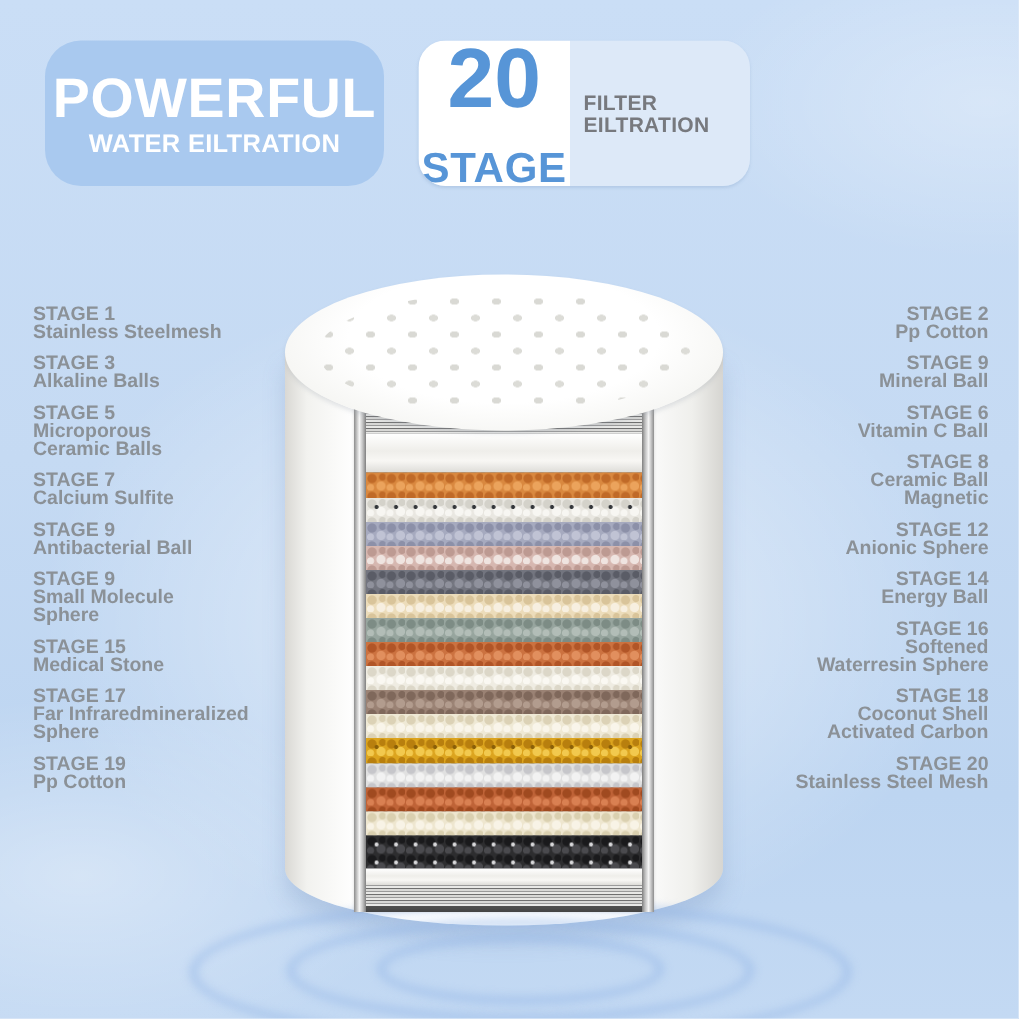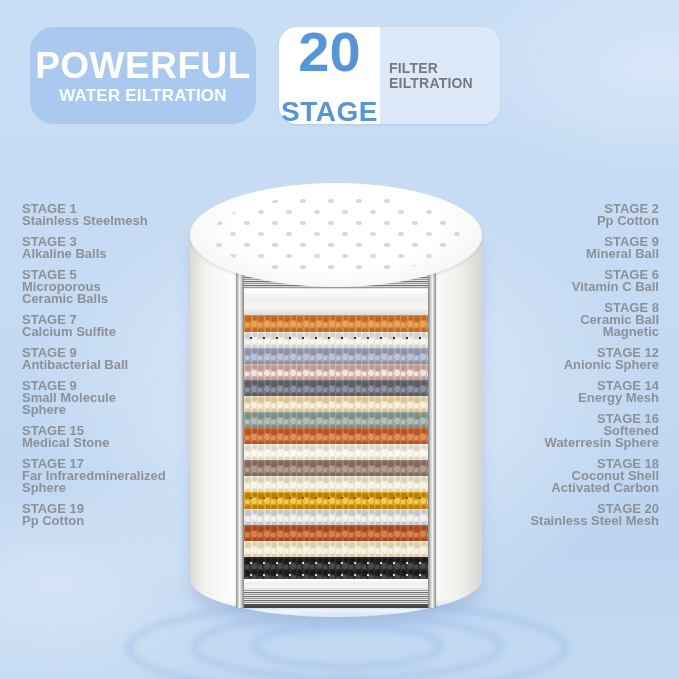--- a/index.html
+++ b/index.html
@@ -173,21 +173,21 @@
         <div class="stage-title">STAGE 8</div>
         <div class="stage-desc">Ceramic Ball</div>
         <div class="stage-desc">Magnetic</div>
       </div>
       <div class="stage-block">
         <div class="stage-title">STAGE 12</div>
         <div class="stage-desc">Anionic Sphere</div>
       </div>
       <div class="stage-block">
         <div class="stage-title">STAGE 14</div>
-        <div class="stage-desc">Energy Mesh</div>
+        <div class="stage-desc">Energy Ball</div>
       </div>
       <div class="stage-block">
         <div class="stage-title">STAGE 16</div>
         <div class="stage-desc">Softened</div>
         <div class="stage-desc">Waterresin Sphere</div>
       </div>
       <div class="stage-block">
         <div class="stage-title">STAGE 18</div>
         <div class="stage-desc">Coconut Shell</div>
         <div class="stage-desc">Activated Carbon</div>

